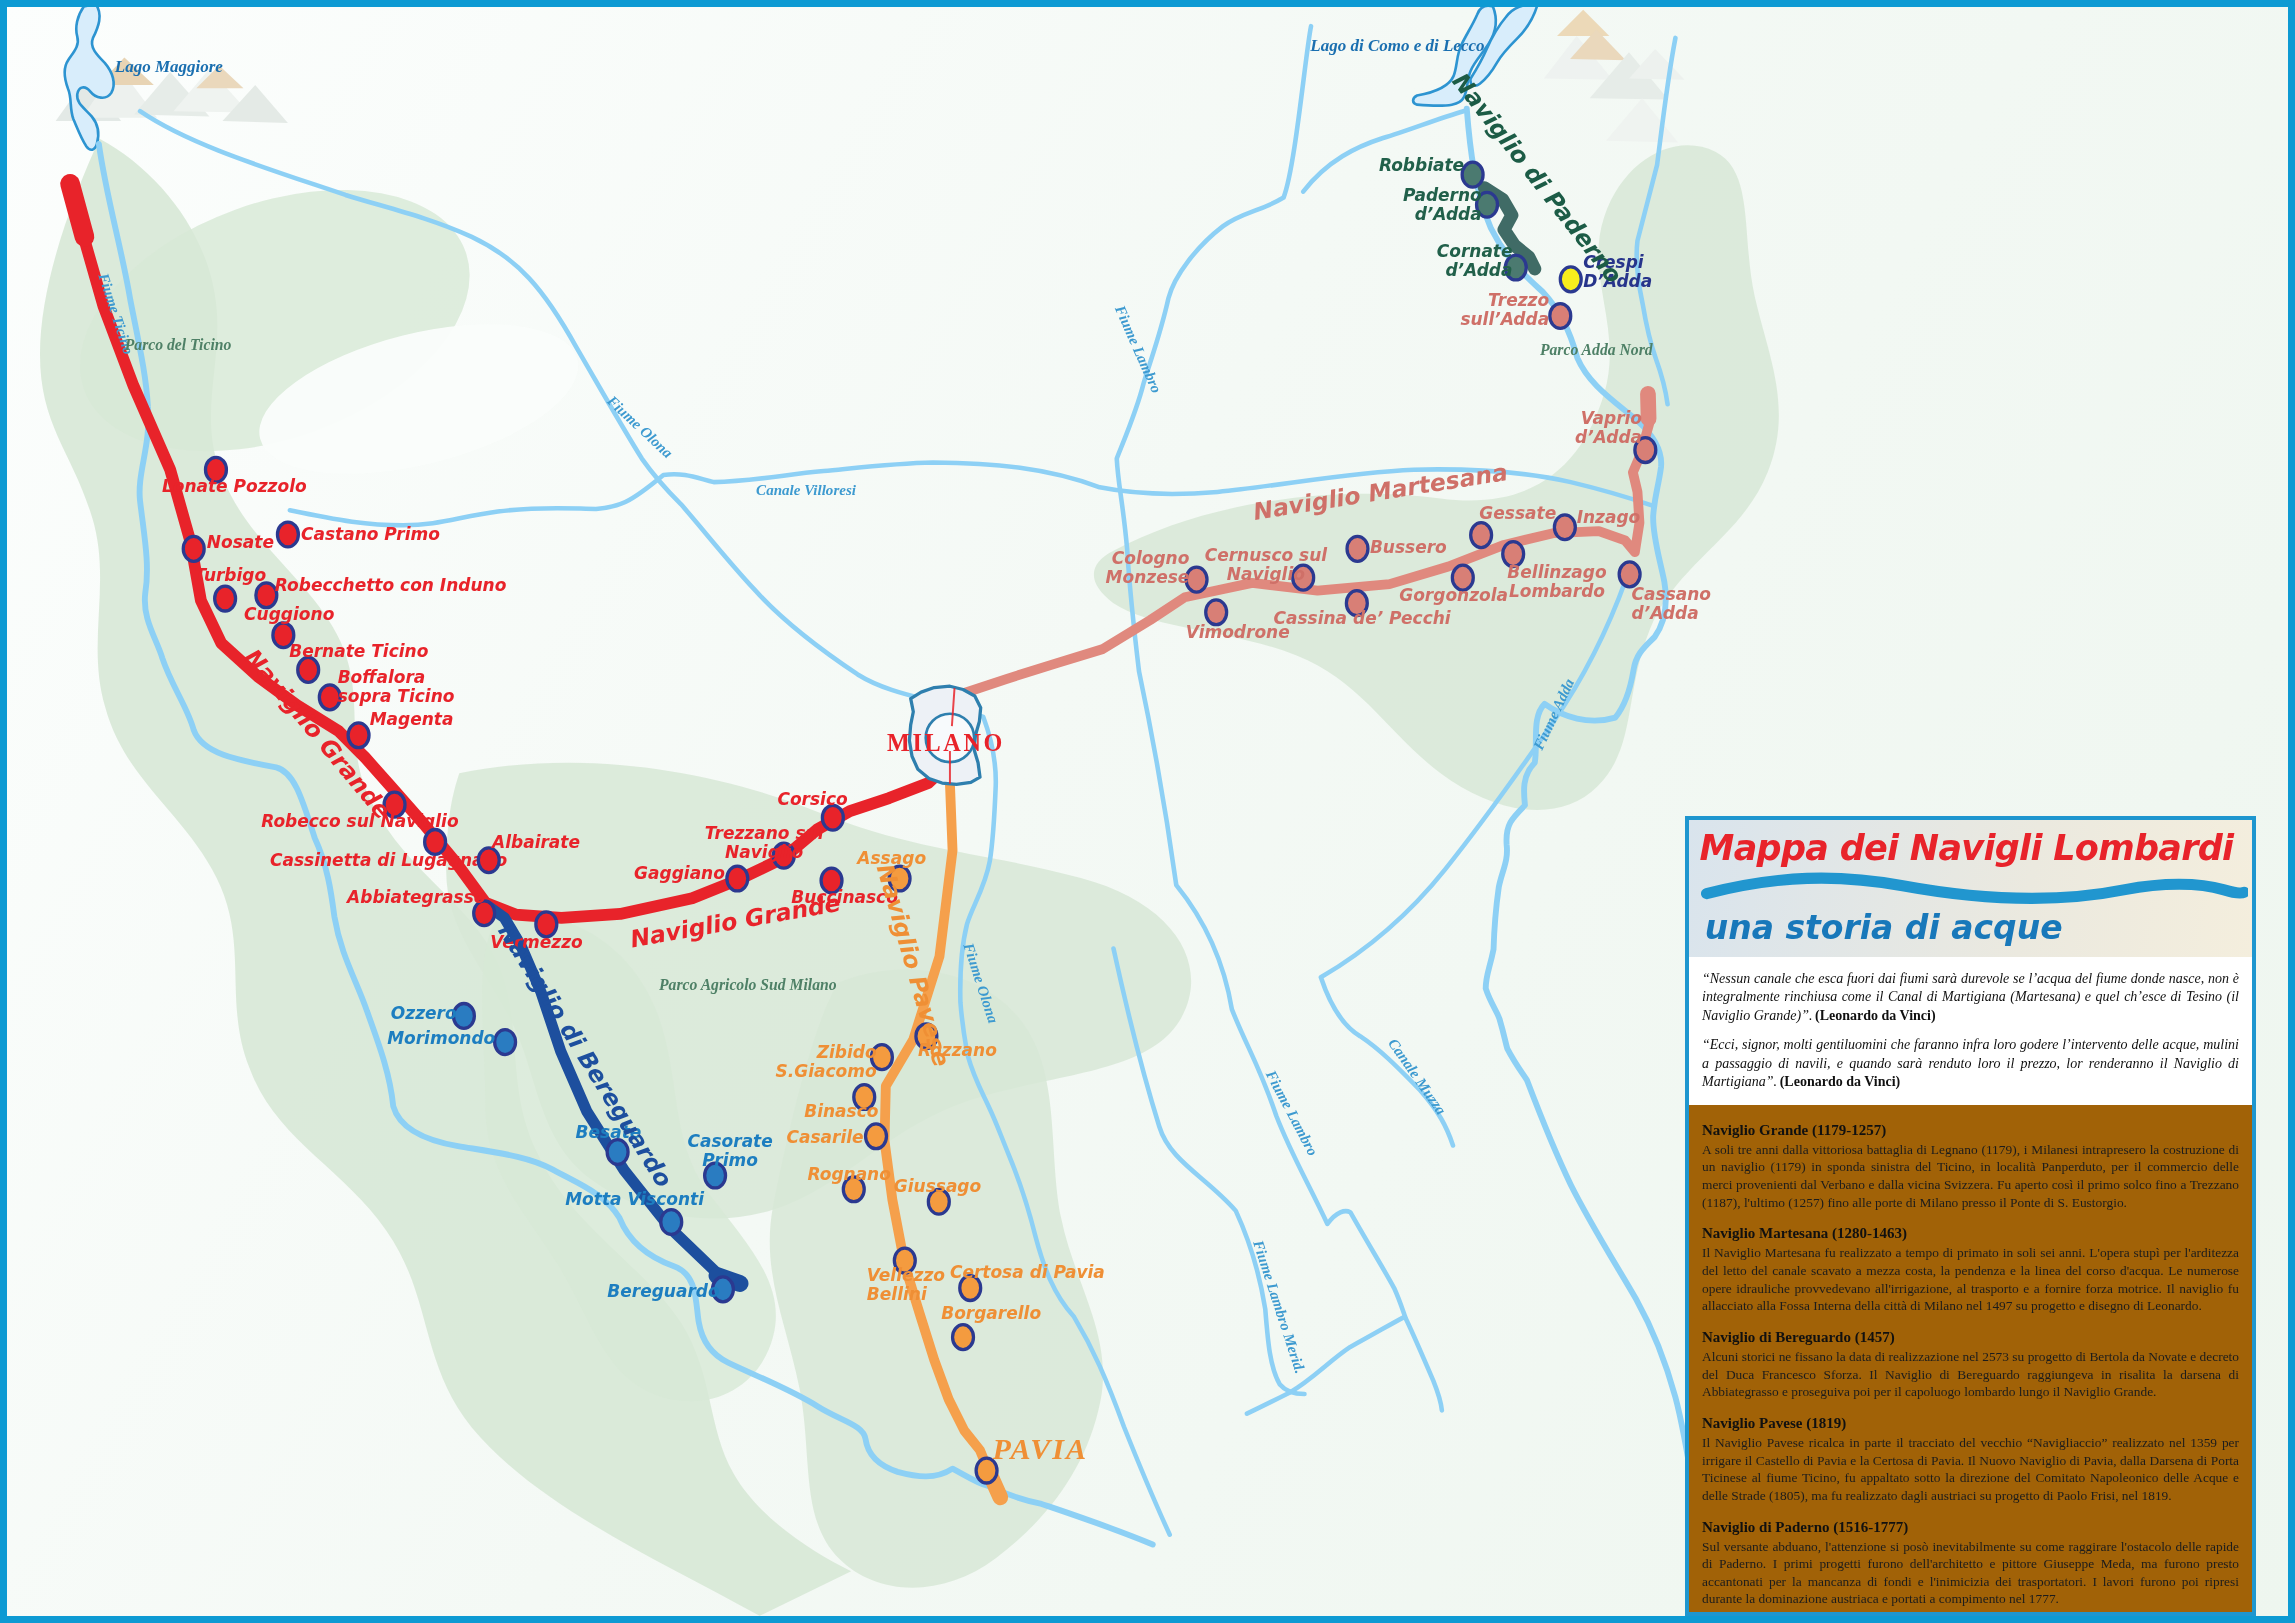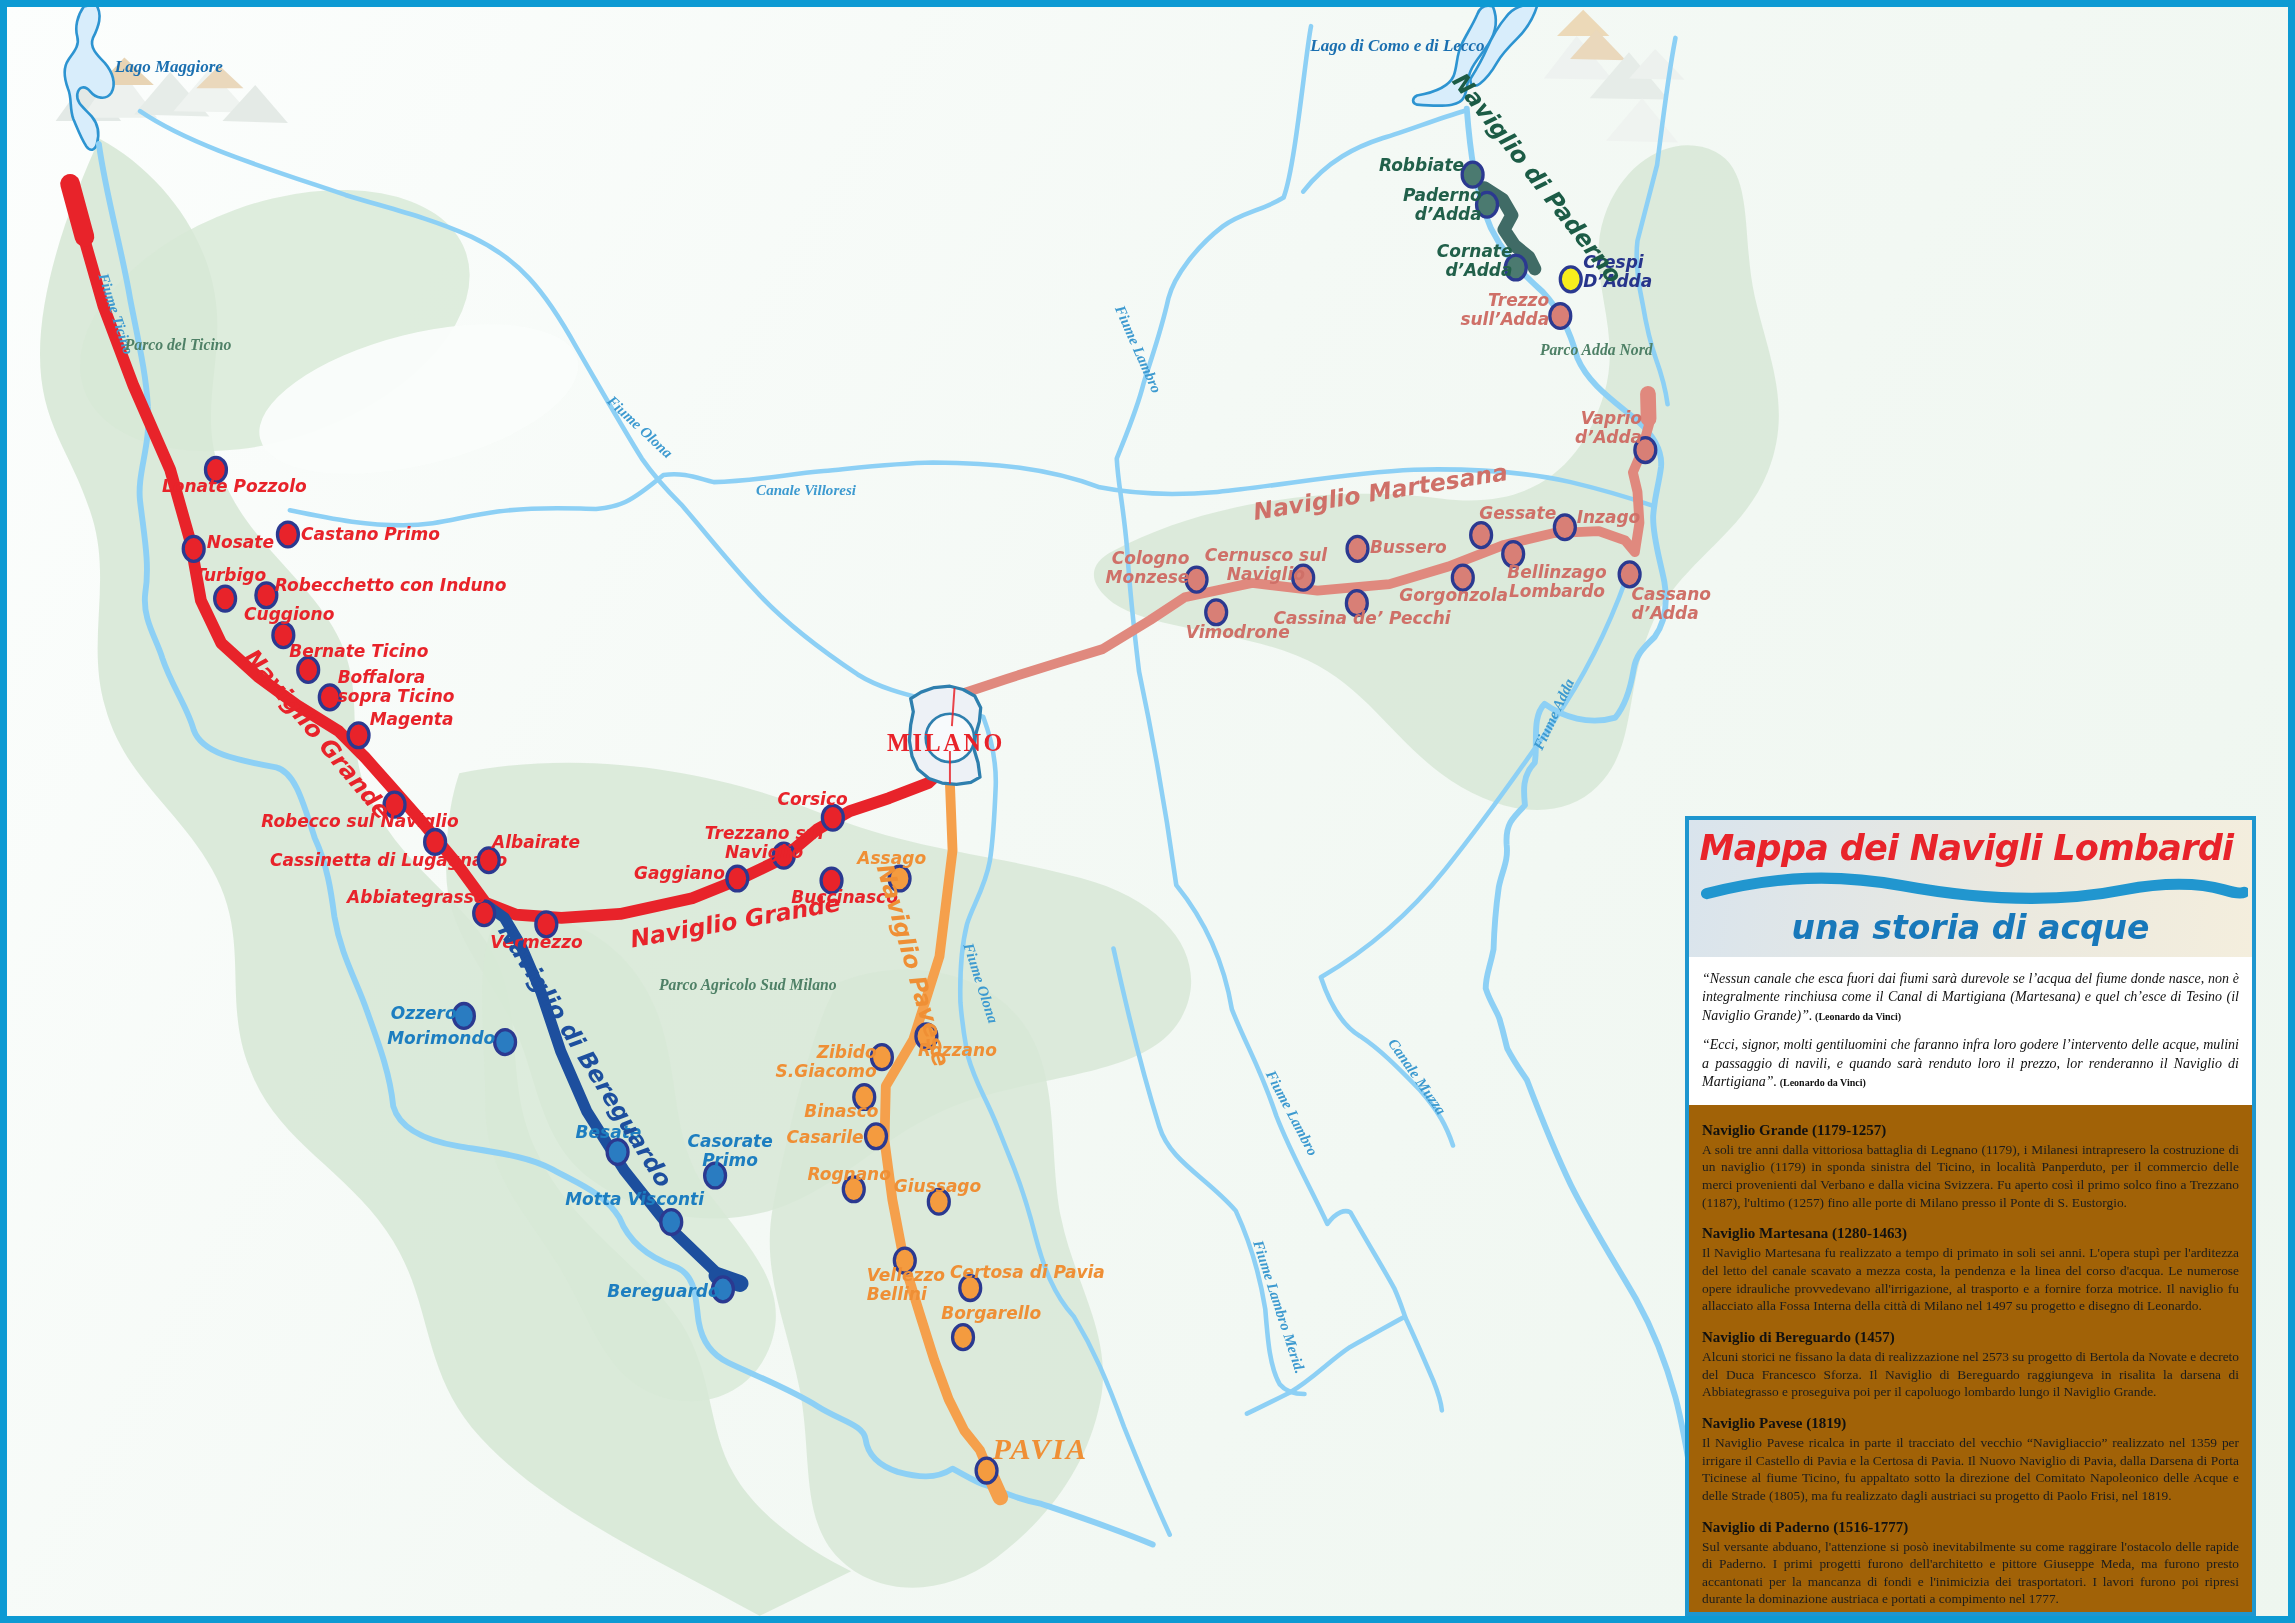--- a/index.html
+++ b/index.html
@@ -17,24 +17,24 @@
   .city-label-milano{font:700 37px "Liberation Serif",serif;fill:#e8232a;letter-spacing:4px}
   .city-label-pavia{font:italic 700 46px "Liberation Serif",serif;fill:#ef8f35;letter-spacing:3px}
 
   
   #panel{position:absolute;left:1685px;top:816px;width:571px;height:800px;box-sizing:border-box;
          border:4.6px solid #1e96cf;background:#fff;z-index:40;overflow:hidden;
          font-family:"Liberation Serif",serif}
   .panel-head{background:linear-gradient(100deg,#d9e4ed 0%,#ebe9df 60%,#f4eedd 100%);padding:7.9px 10.5px 1.3px}
   .panel-title{font:italic 700 35px "DejaVu Sans",sans-serif;color:#e8232a;white-space:nowrap;letter-spacing:-0.7px}
   .panel-wave{display:block;margin:2.6px 0 0}
-  .panel-subtitle{font:italic 700 33px "DejaVu Sans",sans-serif;color:#1878ba;text-align:center;padding:0 5.2px 7.9px}
+  .panel-subtitle{font:italic 700 33px "DejaVu Sans",sans-serif;color:#1878ba;text-align:left;padding:0 5.2px 7.9px}
   .panel-quotes{padding:13px 13px 2.6px;background:#fff}
   .quote{font:italic 400 14px "Liberation Serif",serif;color:#101010;text-align:justify;line-height:1.33;margin:0 0 10.5px}
-  .quote .attr{font-style:normal;font-weight:700;font-size:10px;margin-left:2.6px}
+  .quote .attr{font-style:normal;font-weight:700;font-size:14px;margin-left:2.6px}
   .panel-sections{background:#a16207;padding:2.6px 13px 11.8px}
   .sec-h{font:700 15px "Liberation Serif",serif;color:#101010;margin:14.4px 0 2px}
   .sec-b{font:400 13.4px "Liberation Serif",serif;color:#1c1c1c;text-align:justify;line-height:1.31;margin:0}
 </style>
 </head>
 <body>
 
 <div id="stage">
 
   <svg id="map-svg" width="2295" height="1623" viewBox="0 0 3508 2481">

